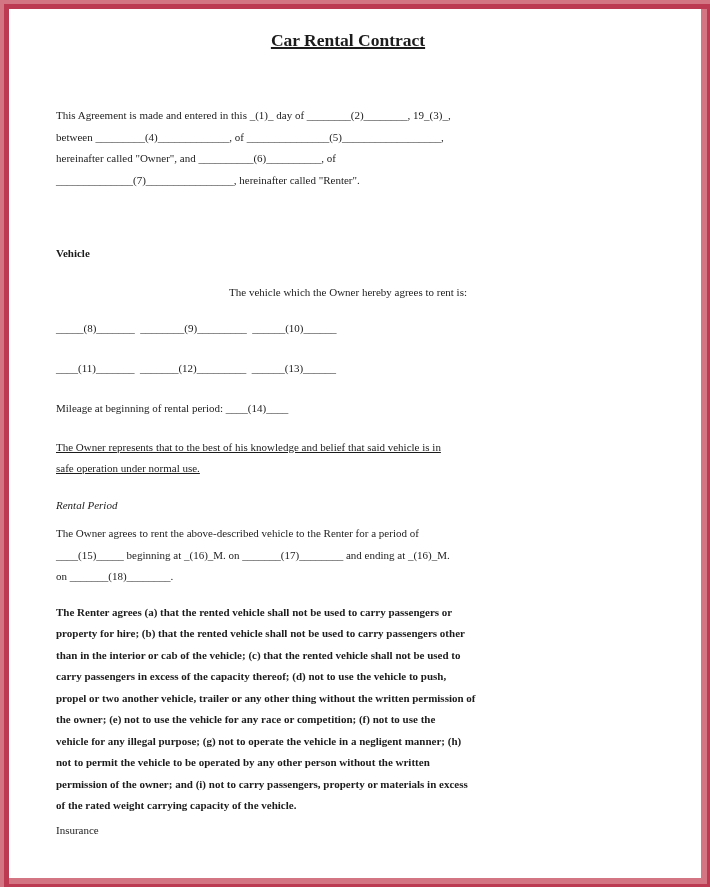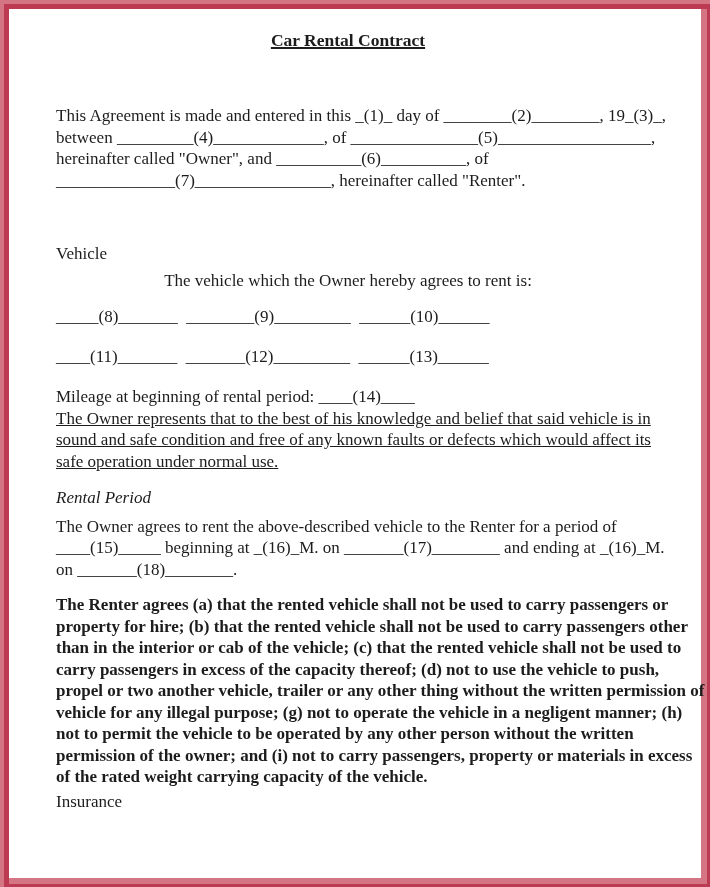--- a/index.html
+++ b/index.html
@@ -38,31 +38,31 @@
   .doc-title {
     font-size: 17.5px;
     font-weight: bold;
     text-align: center;
     text-decoration: underline;
     text-decoration-thickness: 2px;
     line-height: 24px;
     margin: 0 0 53px 0;
   }
   .line {
-    font-size: 17px;
+    font-size: 11px;
     line-height: 21.5px;
     white-space: pre;   
   }
   .block { margin: 0; }
   .p-intro        { margin-bottom: 52px; }
-  .h-vehicle      { margin-bottom: 5px; }
+  .h-vehicle      { margin-bottom: 17px; font-weight: bold; }
   .p-vehicle-intro{ margin-bottom: 15px; text-align: center; }
   .row-blanks-1   { margin-bottom: 18px; }
   .row-blanks-2   { margin-bottom: 19px; }
-  .p-mileage      { }
+  .p-mileage      { margin-bottom: 17px; }
   .p-represents   { margin-bottom: 15px; text-decoration: underline; }
   .h-rental       { margin-bottom: 7px; font-style: italic; }
   .p-agrees       { margin-bottom: 14px; }
   .p-renter       { margin-bottom: 3px; font-weight: bold; }
 </style>
 </head>
 <body>
 
 <div class="page">
   <div class="frame-dark"></div>
@@ -94,40 +94,40 @@
       <div class="block row-blanks-2">
         <div class="line">____(11)_______  _______(12)_________  ______(13)______</div>
       </div>
 
       <div class="block p-mileage">
         <div class="line">Mileage at beginning of rental period: ____(14)____</div>
       </div>
 
       <div class="block p-represents">
         <div class="line">The Owner represents that to the best of his knowledge and belief that said vehicle is in</div>
-        <div class="line">sound and safe condition and free of any known faults or defects which would affect its</div>
         <div class="line">safe operation under normal use.</div>
       </div>
 
       <div class="block h-rental">
         <div class="line">Rental Period</div>
       </div>
 
       <div class="block p-agrees">
         <div class="line">The Owner agrees to rent the above-described vehicle to the Renter for a period of</div>
         <div class="line">____(15)_____ beginning at _(16)_M. on _______(17)________ and ending at _(16)_M.</div>
         <div class="line">on _______(18)________.</div>
       </div>
 
       <div class="block p-renter">
         <div class="line">The Renter agrees (a) that the rented vehicle shall not be used to carry passengers or</div>
         <div class="line">property for hire; (b) that the rented vehicle shall not be used to carry passengers other</div>
         <div class="line">than in the interior or cab of the vehicle; (c) that the rented vehicle shall not be used to</div>
         <div class="line">carry passengers in excess of the capacity thereof; (d) not to use the vehicle to push,</div>
         <div class="line">propel or two another vehicle, trailer or any other thing without the written permission of</div>
+        <div class="line">the owner; (e) not to use the vehicle for any race or competition; (f) not to use the</div>
         <div class="line">vehicle for any illegal purpose; (g) not to operate the vehicle in a negligent manner; (h)</div>
         <div class="line">not to permit the vehicle to be operated by any other person without the written</div>
         <div class="line">permission of the owner; and (i) not to carry passengers, property or materials in excess</div>
         <div class="line">of the rated weight carrying capacity of the vehicle.</div>
       </div>
 
       <div class="block">
         <div class="line">Insurance</div>
       </div>
 

